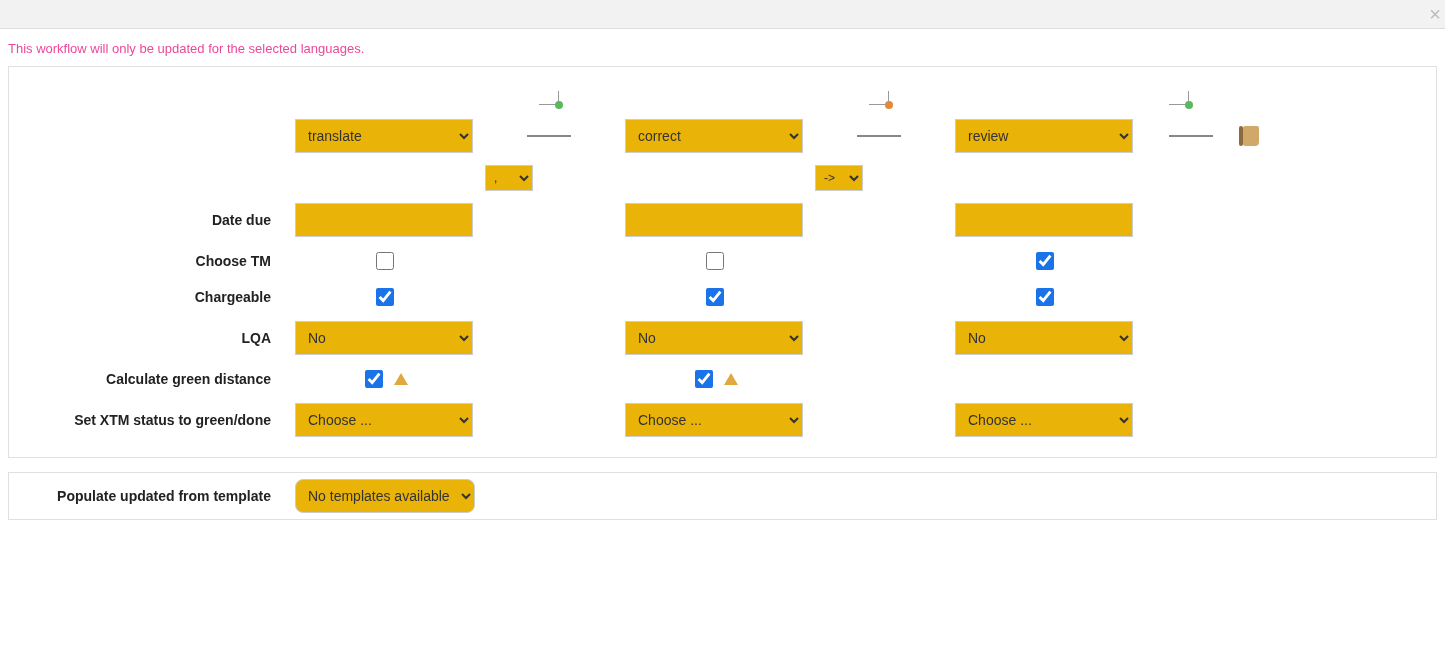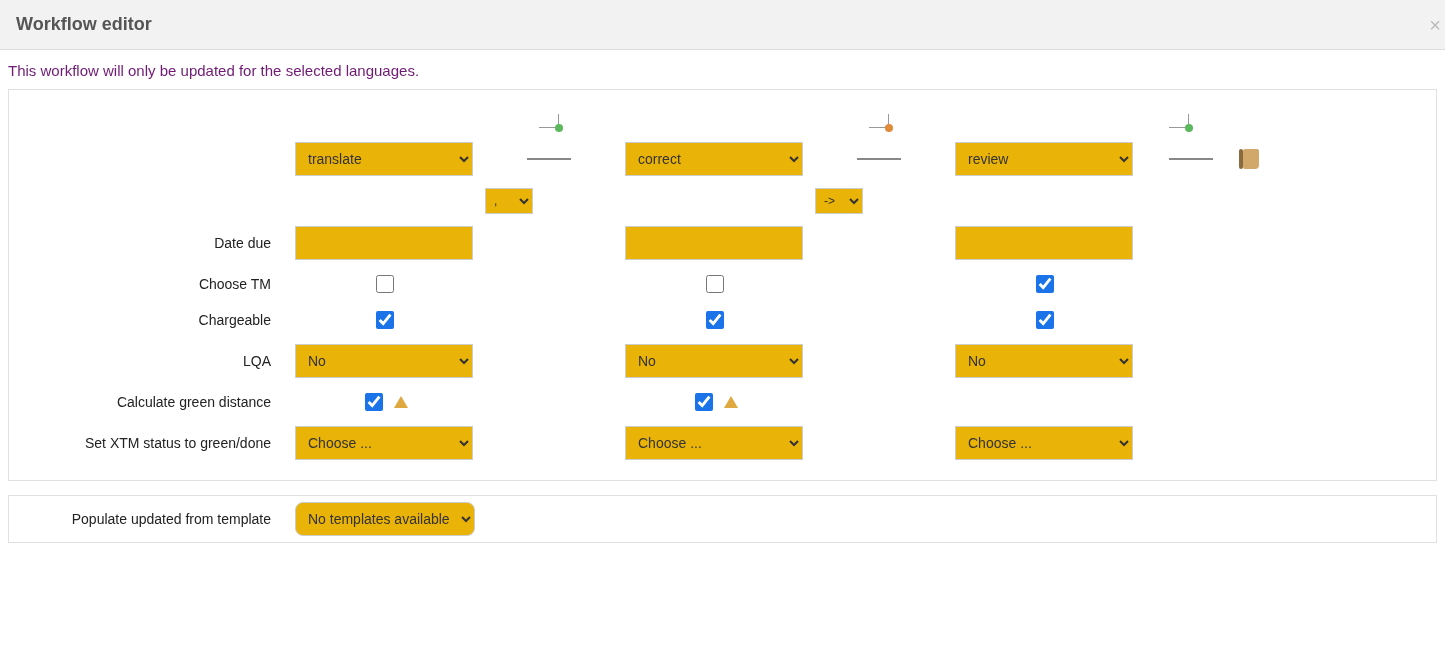--- a/index.html
+++ b/index.html
@@ -26,22 +26,22 @@
     position: absolute;
     right: 4px;
     top: 50%;
     transform: translateY(-50%);
     color: #bbb;
     font-size: 20px;
     cursor: pointer;
   }
   .subhead {
     padding: 12px 8px 10px;
-    font-size: 15px;
-    color: #701a75;
+    font-size: 13px;
+    color: #ec4899;
   }
   .panel {
     border: 1px solid #e0e0e0;
     margin: 0 8px 14px;
   }
   .grid {
     display: grid;
     grid-template-columns: 280px 190px 140px 190px 140px 190px 140px;
     align-items: center;
   }
@@ -50,21 +50,21 @@
     padding: 6px 6px;
     text-align: center;
     min-height: 32px;
     display: flex;
     align-items: center;
     justify-content: center;
   }
   .lbl {
     justify-content: flex-end;
     text-align: right;
-    font-weight: 400;
+    font-weight: 700;
     padding-right: 18px;
     color: #222;
   }
   select, input[type="text"] {
     width: 100%;
     border: 1px solid #ccc;
     padding: 6px 8px;
     font-size: 14px;
     color: #333;
     background: #eab308;
@@ -123,21 +123,20 @@
     position: relative;
   }
   .small-select-wrap { justify-content: flex-start; }
   .tight { padding-top: 2px; padding-bottom: 2px; }
   .first-gap { height: 14px; }
 </style>
 </head>
 <body>
 
 <div class="header">
-  <h1>Workflow editor</h1>
   <span class="close-x">×</span>
 </div>
 
 <div class="subhead">This workflow will only be updated for the selected languages.</div>
 
 <div class="panel">
   <div class="first-gap"></div>
   <div class="grid">
 
     <div class="row">

